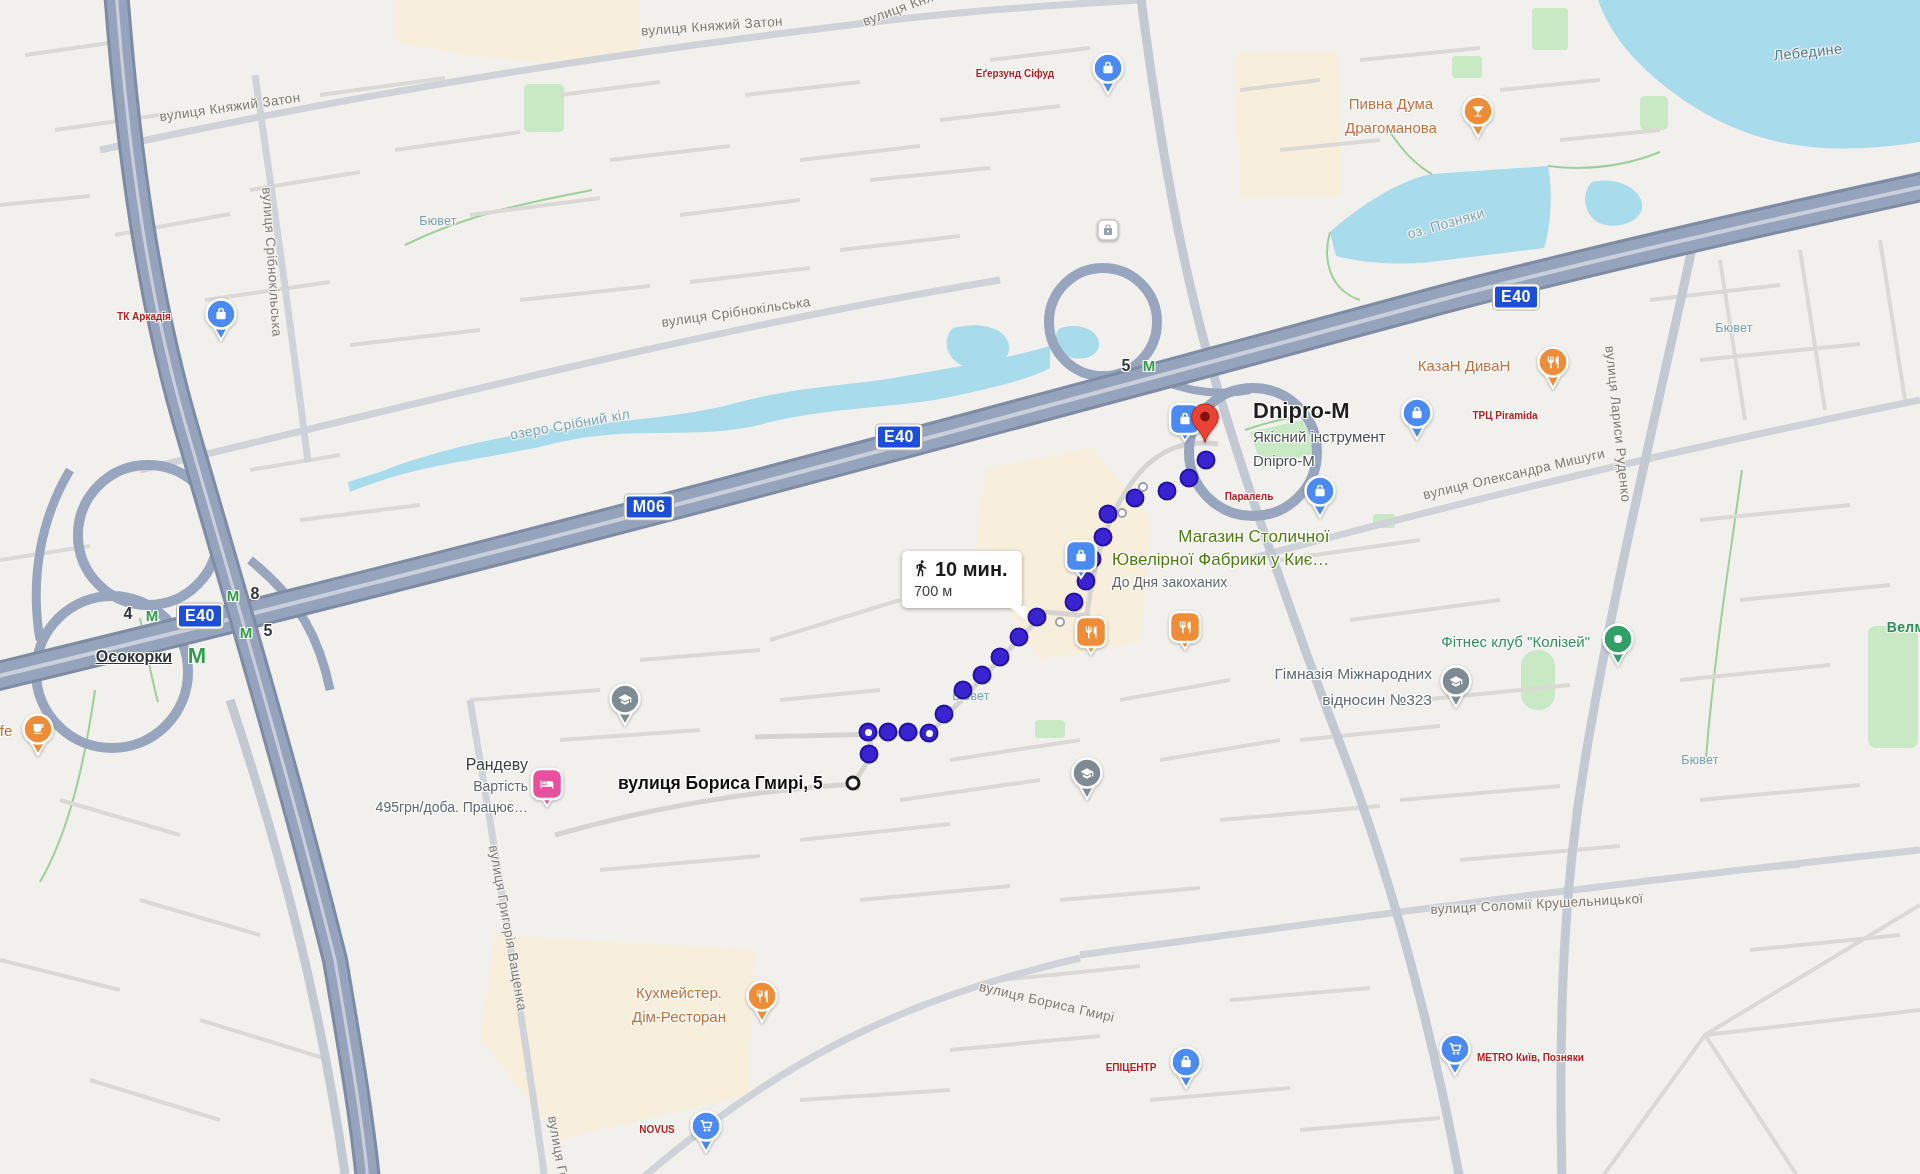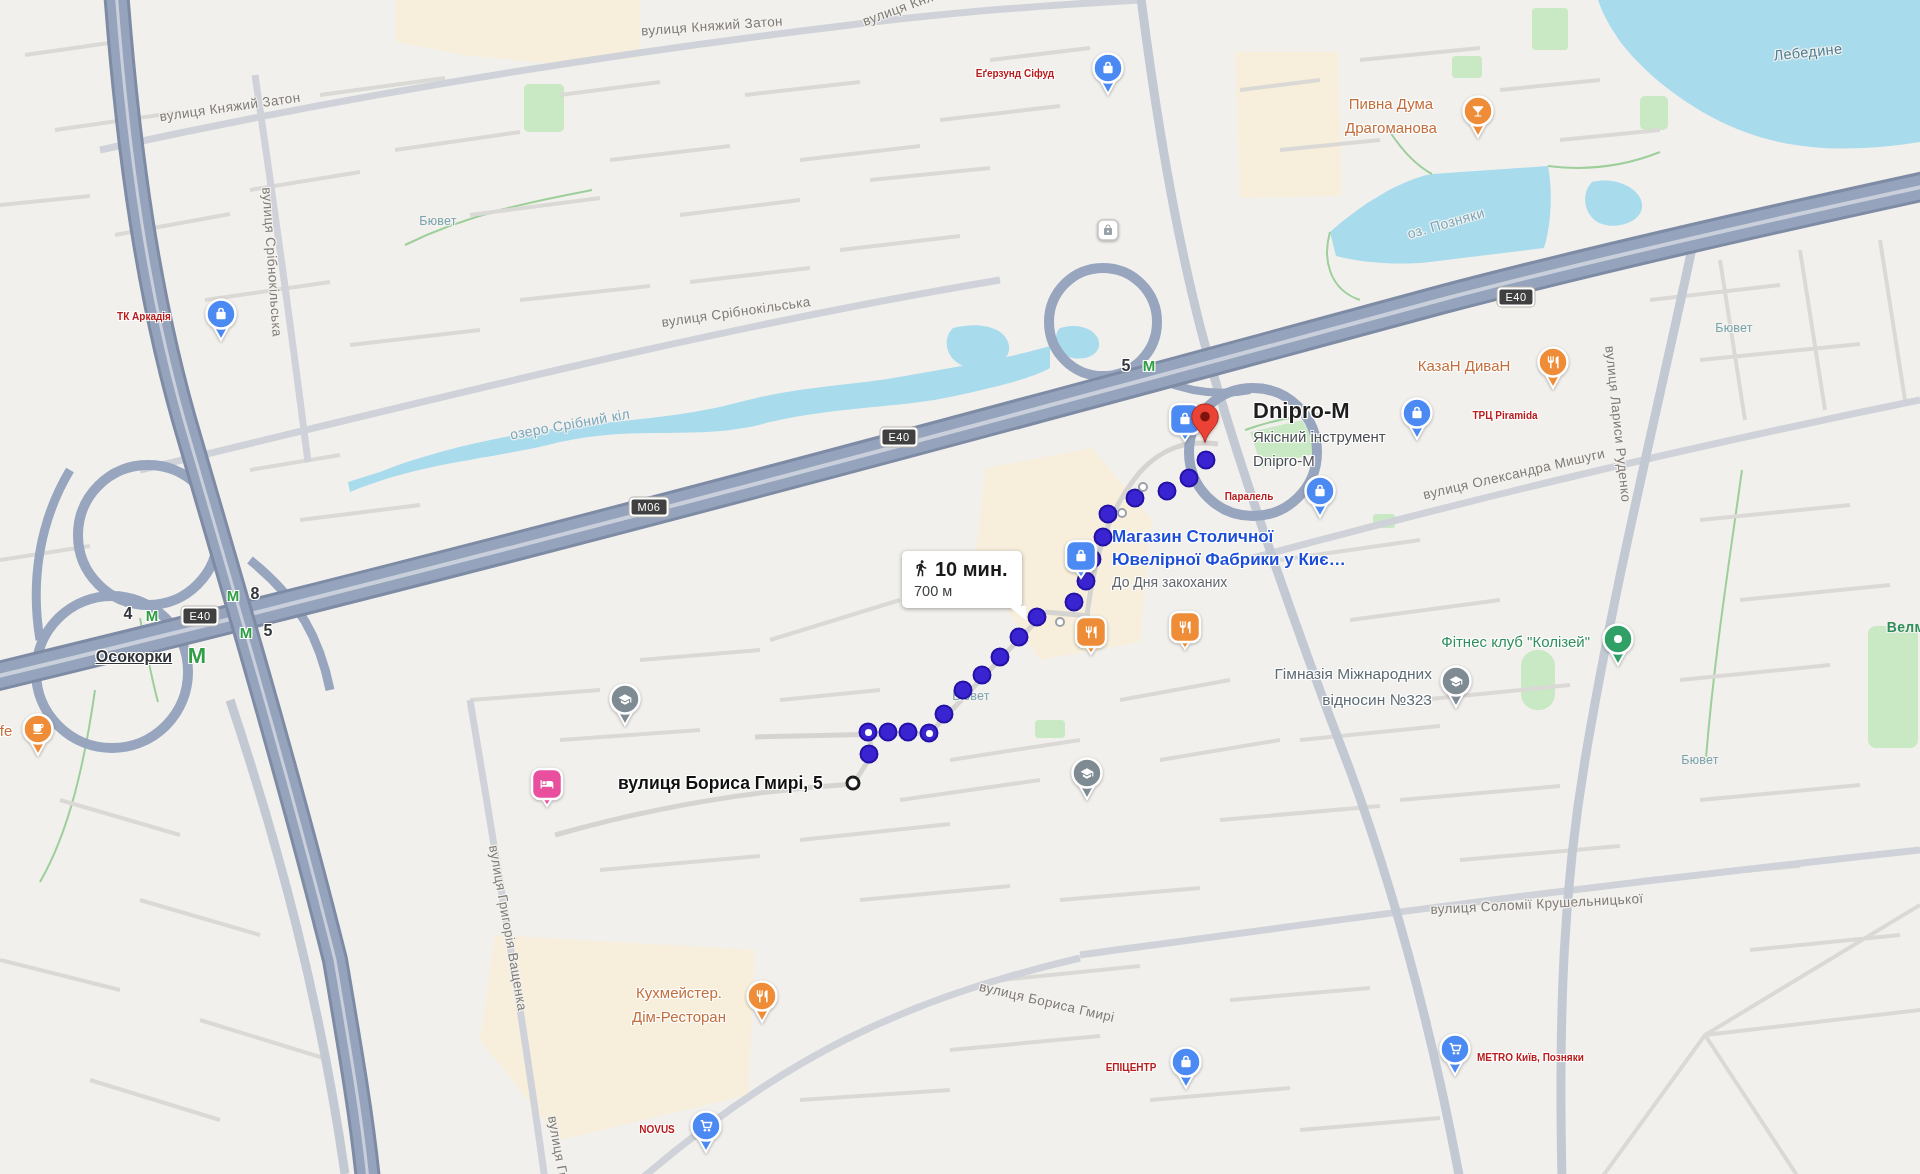--- a/index.html
+++ b/index.html
@@ -6,40 +6,40 @@
   #stage{position:relative;width:1920px;height:1174px;overflow:hidden;
          font-family:"Liberation Sans",sans-serif;background:#f2f0ed;}
   #basemap{position:absolute;left:0;top:0;z-index:1;}
   #overlay{position:absolute;left:0;top:0;width:1920px;height:1174px;z-index:5;}
   .slabel{position:absolute;white-space:nowrap;color:#7f7b75;font-size:13.5px;letter-spacing:.4px;
       text-shadow:-1px -1px 0 #f4f2ef,1px -1px 0 #f4f2ef,-1px 1px 0 #f4f2ef,1px 1px 0 #f4f2ef,0 0 3px #f4f2ef;}
   .slabel.water{color:#79a7bc;font-size:14px;}
   .slabel.lakedark{color:#4e7f95;font-size:14.5px;}
   .slabel.buvet{color:#77a3ad;font-size:12.5px;letter-spacing:.2px;}
   .slabel.green{color:#2f8f5b;font-size:14px;font-weight:bold;}
-  .shield{position:absolute;transform:translate(-50%,-50%);background:#404040;color:#fff;
-      font-size:11px;font-weight:normal;padding:1px 6px 2px;border-radius:4px;border:2px solid #fff;
+  .shield{position:absolute;transform:translate(-50%,-50%);background:#1d4ed8;color:#fff;
+      font-size:16px;font-weight:bold;padding:1px 6px 2px;border-radius:4px;border:2px solid #fff;
       box-shadow:0 0 0 1px #b9b5ae;letter-spacing:.5px;}
   .mtag{position:absolute;transform:translate(-50%,-50%);white-space:nowrap;
       text-shadow:-1px -1px 0 #fff,1px -1px 0 #fff,-1px 1px 0 #fff,1px 1px 0 #fff;}
   .mnum{color:#33373b;font-size:16px;font-weight:bold;}
   .mM{color:#2f9e45;font-size:15px;font-weight:bold;}
   .mM.big{font-size:22px;}
   .mname{color:#2f3337;font-size:16px;font-weight:bold;}
   .pin{position:absolute;z-index:7;}
   .pin svg{filter:drop-shadow(0 1px 1.5px rgba(60,60,60,.4));display:block;}
   .poi-label{position:absolute;z-index:6;white-space:nowrap;
       text-shadow:-1px -1px 0 #fff,1px -1px 0 #fff,-1px 1px 0 #fff,1px 1px 0 #fff,0 0 3px #fff;}
   .poi-label div{white-space:nowrap;}
   .t-blue{color:#b91c1c;font-size:10px;font-weight:700;line-height:1.55;}
   .t-orange{color:#c26f3d;font-size:15px;font-weight:500;line-height:1.6;}
   .t-green{color:#2f8f5b;font-size:15px;font-weight:500;}
   .t-gray{color:#5d6b74;font-size:15.5px;font-weight:500;line-height:1.65;}
   .t-plain{color:#3c4043;font-size:16px;line-height:1.4;}
-  .t-dark{color:#1d4ed8;font-size:17px;font-weight:bold;line-height:1.38;}
+  .t-dark{color:#4d7c0f;font-size:17px;font-weight:normal;line-height:1.38;text-align:right;}
   .t-sub{color:#62676d;font-size:14px;line-height:1.5;}
   .dot{position:absolute;width:19px;height:19px;border-radius:50%;background:#3a23d0;
       border:2px solid #2312a5;box-sizing:border-box;transform:translate(-50%,-50%);z-index:6;}
   .dot .wc{position:absolute;left:50%;top:50%;width:7px;height:7px;border-radius:50%;
       background:#fff;transform:translate(-50%,-50%);}
   .viadot{position:absolute;width:10px;height:10px;border-radius:50%;background:#fff;
       border:2px solid #9aa0a6;box-sizing:border-box;transform:translate(-50%,-50%);z-index:6;}
   .startring{position:absolute;width:15px;height:15px;border-radius:50%;background:#fff;
       border:3px solid #1b1b1b;box-sizing:border-box;transform:translate(-50%,-50%);z-index:7;}
   #dest-block{position:absolute;left:1253px;top:398px;z-index:8;
@@ -341,20 +341,25 @@
       </div>
       <div class="pin" style="left:529px;top:766px;"><span><svg width="36" height="42" viewBox="0 0 36 42">
     <path d="M18 40 L11.5 30 h13 z" fill="#e8509e" stroke="#fff" stroke-width="2"></path>
     <rect x="3" y="3" width="30" height="30" rx="8" fill="#e8509e" stroke="#fff" stroke-width="2.5"></rect>
     <g transform="translate(10,10)">
               <g transform="translate(1,1) scale(0.58)">
                 <path fill="#fff" d="M7 13c1.66 0 3-1.34 3-3S8.66 7 7 7s-3 1.34-3 3 1.34 3 3 3zm12-6h-8v7H3V5H1v15h2v-3h18v3h2v-9c0-2.21-1.79-4-4-4z"></path>
               </g>
             </g>
           </svg></span></div>
+      <div class="poi-label" style="left:528px;top:786px;transform:translate(-100%,-50%);text-align:right;">
+        <div class="t-plain">Рандеву</div>
+        <div class="t-sub">Вартість</div>
+        <div class="t-sub">495грн/доба. Працює…</div>
+      </div>
       <div class="pin" style="left:743px;top:979px;"><span><svg width="38" height="46" viewBox="0 0 38 46">
     <path d="M19 43 L11.5 29.5 h15 z" fill="#ef8c38" stroke="#fff" stroke-width="2"></path>
     <circle cx="19" cy="17" r="14.5" fill="#ef8c38" stroke="#fff" stroke-width="2.5"></circle>
     <g transform="translate(11,9)">
               <g transform="translate(1,1) scale(0.6)">
                 <path fill="#fff" d="M11 9H9V2H7v7H5V2H3v7c0 2.12 1.66 3.84 3.75 3.97V22h2.5v-9.03C11.34 12.84 13 11.12 13 9V2h-2v7zm5-3v8h2.5v8H21V2c-2.76 0-5 2.24-5 4z"></path>
               </g>
             </g>
           </svg></span></div>
       <div class="poi-label" style="left:679px;top:1005px;transform:translate(-50%,-50%);text-align:center;">

